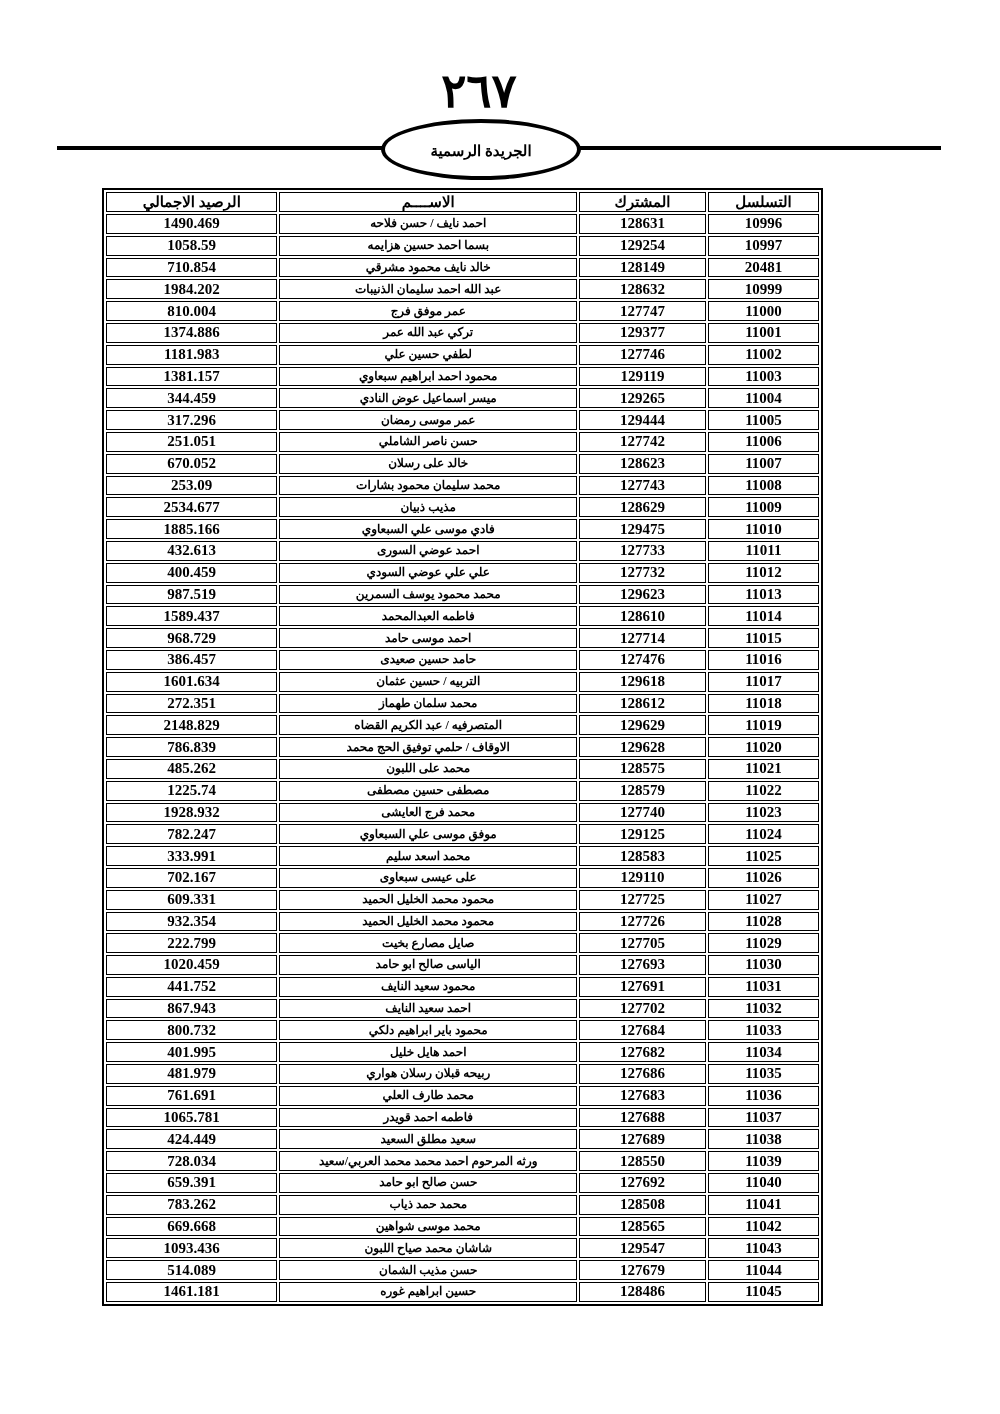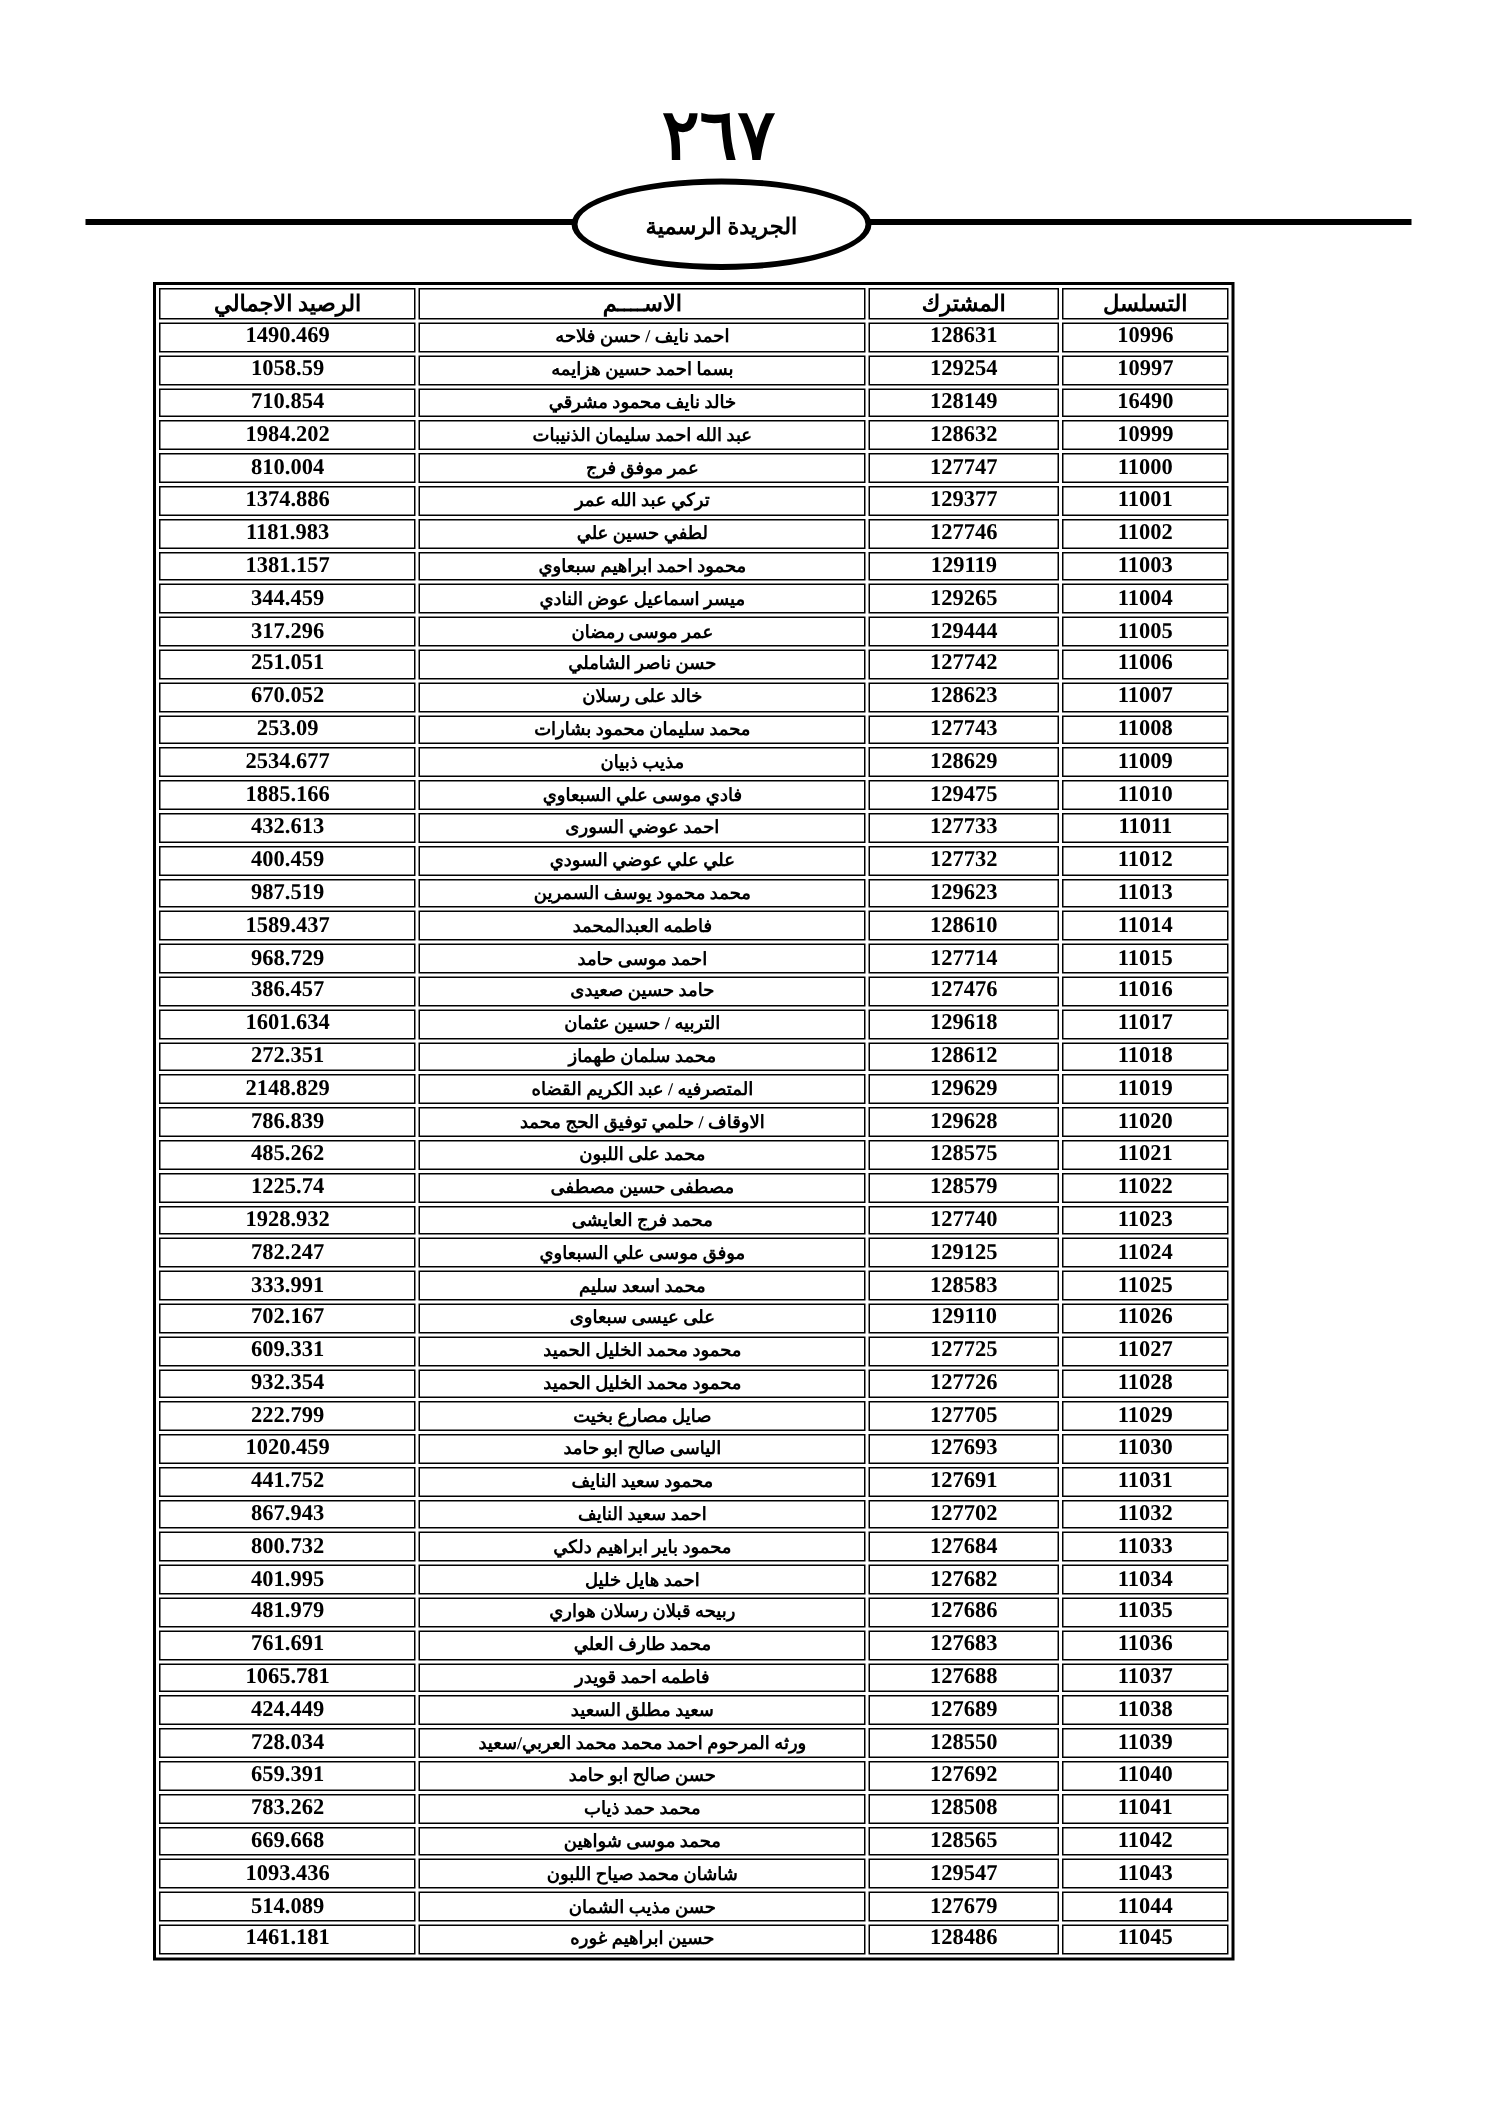--- a/index.html
+++ b/index.html
@@ -125,21 +125,21 @@
     <td class="name">احمد نايف  / حسن فلاحه</td>
     <td class="num">1490.469</td>
   </tr>
         <tr>
     <td class="num">10997</td>
     <td class="num">129254</td>
     <td class="name">بسما احمد حسين هزايمه</td>
     <td class="num">1058.59</td>
   </tr>
         <tr>
-    <td class="num">16490</td>
+    <td class="num">20481</td>
     <td class="num">128149</td>
     <td class="name">خالد نايف محمود مشرقي</td>
     <td class="num">710.854</td>
   </tr>
         <tr>
     <td class="num">10999</td>
     <td class="num">128632</td>
     <td class="name">عبد الله احمد سليمان الذنيبات</td>
     <td class="num">1984.202</td>
   </tr>

